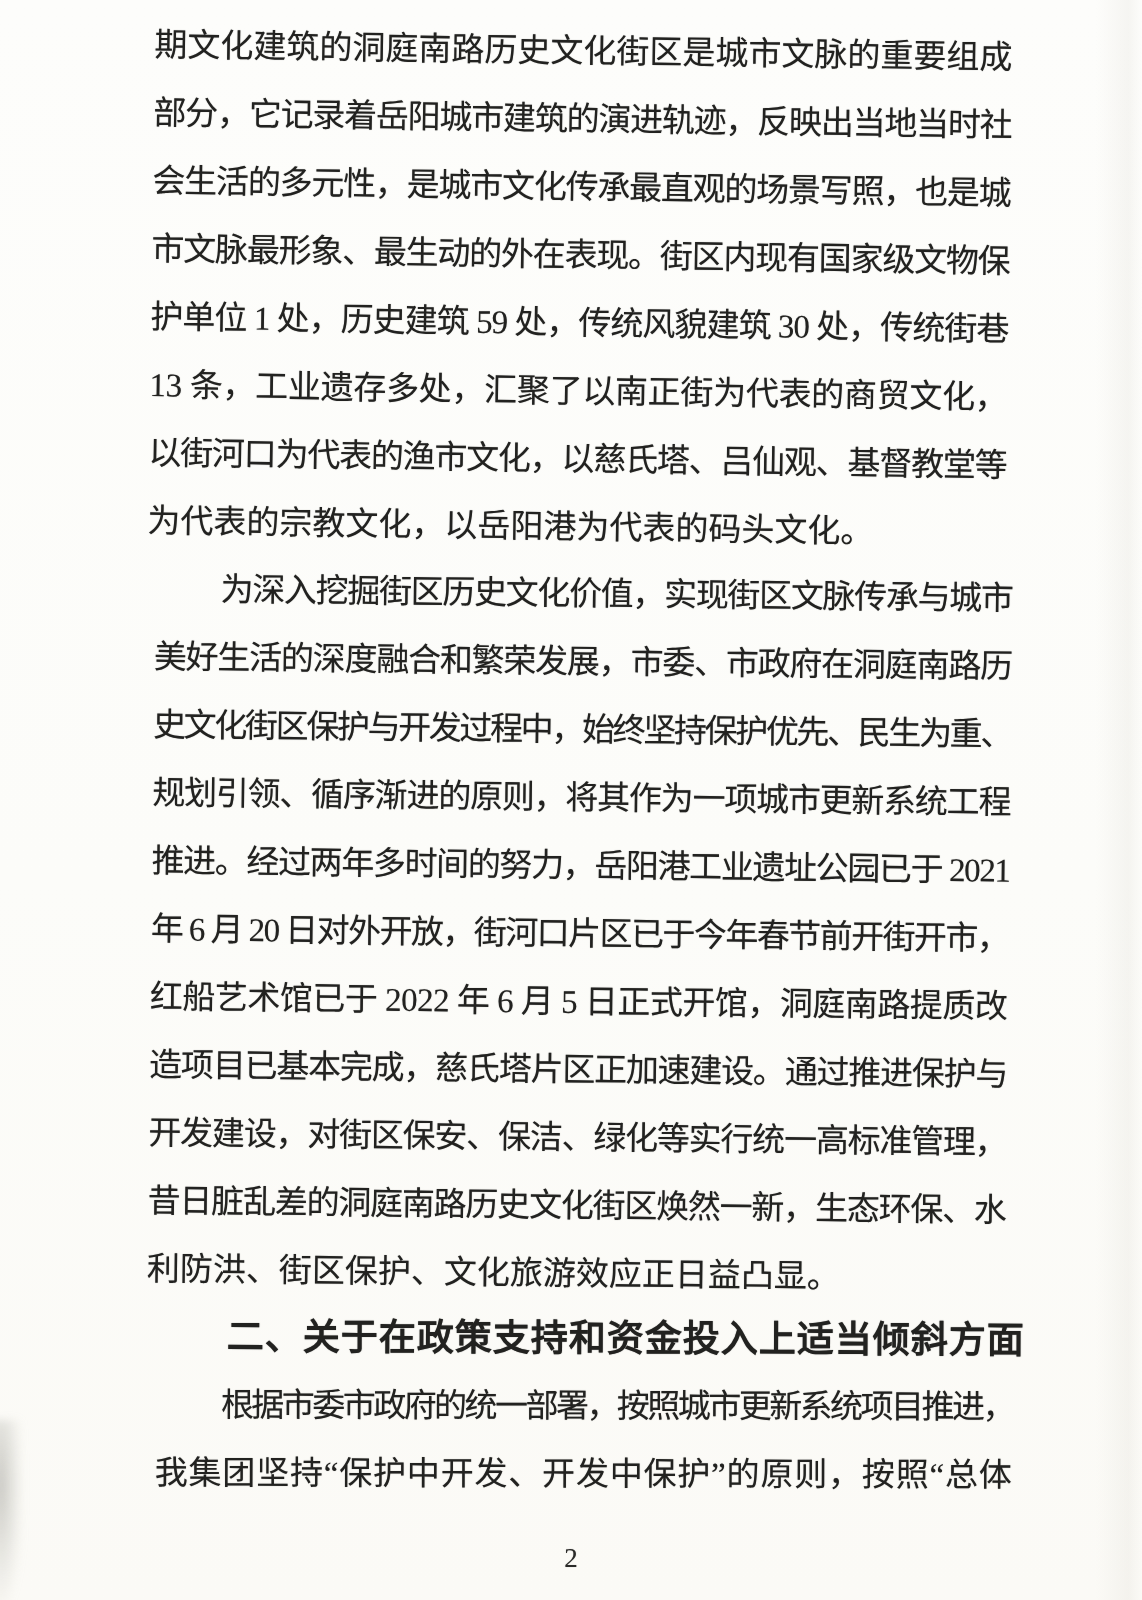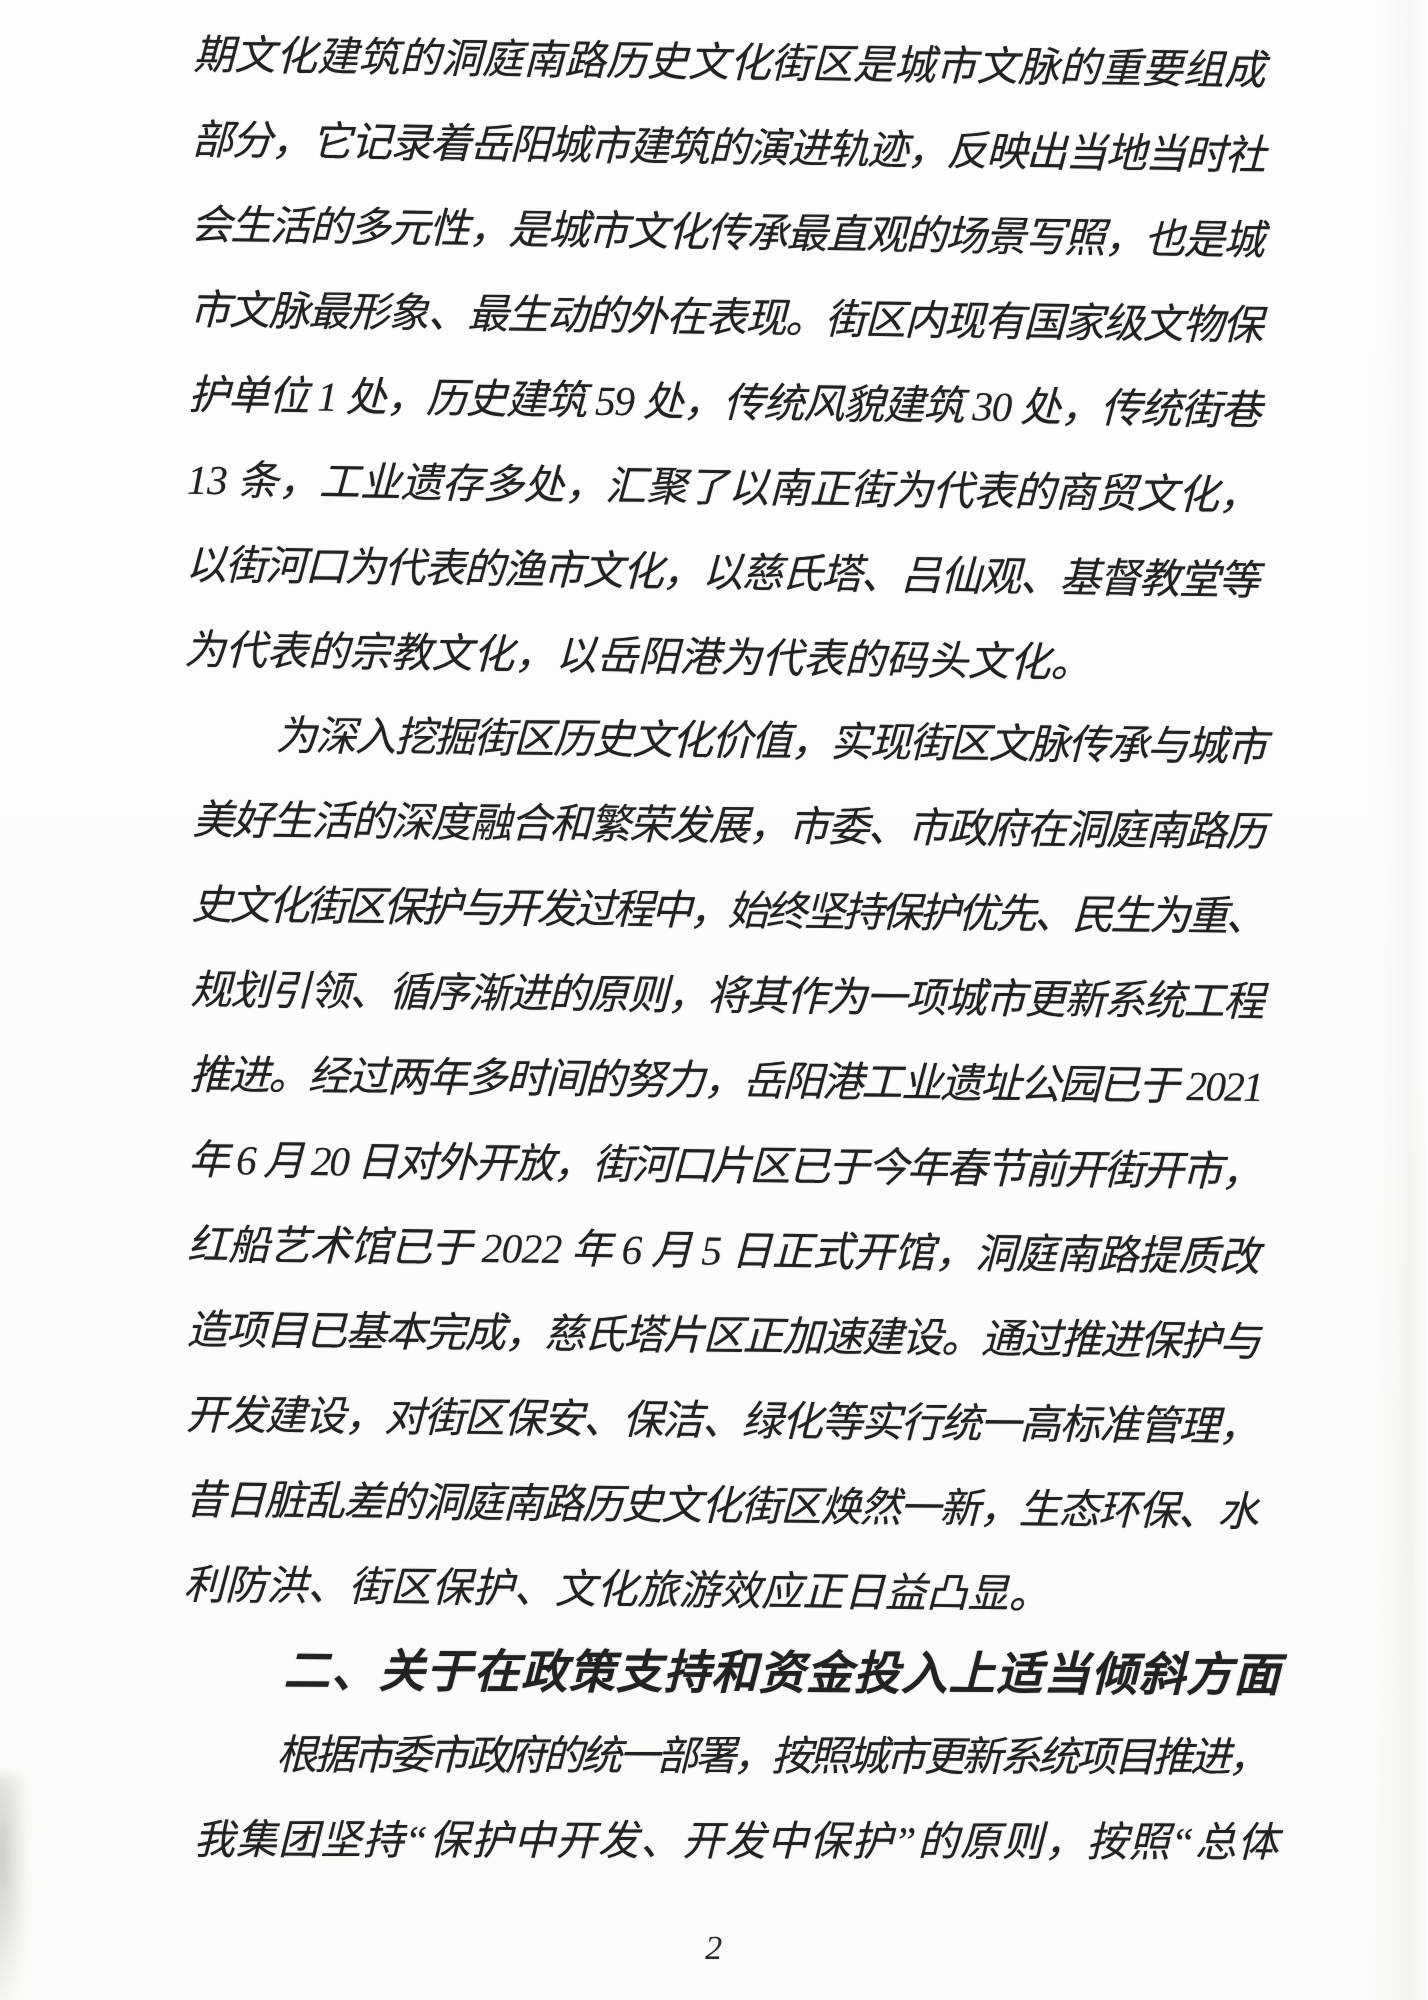--- a/index.html
+++ b/index.html
@@ -12,21 +12,20 @@
     width: 1142px;
     background: #ffffff;
     font-family: "Liberation Serif", serif;
   }
   .page {
     position: relative;
     width: 1142px;
     height: 1600px;
     overflow: hidden;
     background: linear-gradient(180deg, #fdfdfb 0%, var(--paper) 55%, #fbfaf6 100%);
-    font-style: italic;
   }
   
   .streak-right {
     position: absolute;
     top: 0;
     right: 0;
     width: 46px;
     height: 100%;
     background: linear-gradient(90deg, rgba(0,0,0,0) 0%, rgba(205,202,192,0.16) 70%, rgba(0,0,0,0) 100%);
     pointer-events: none;

